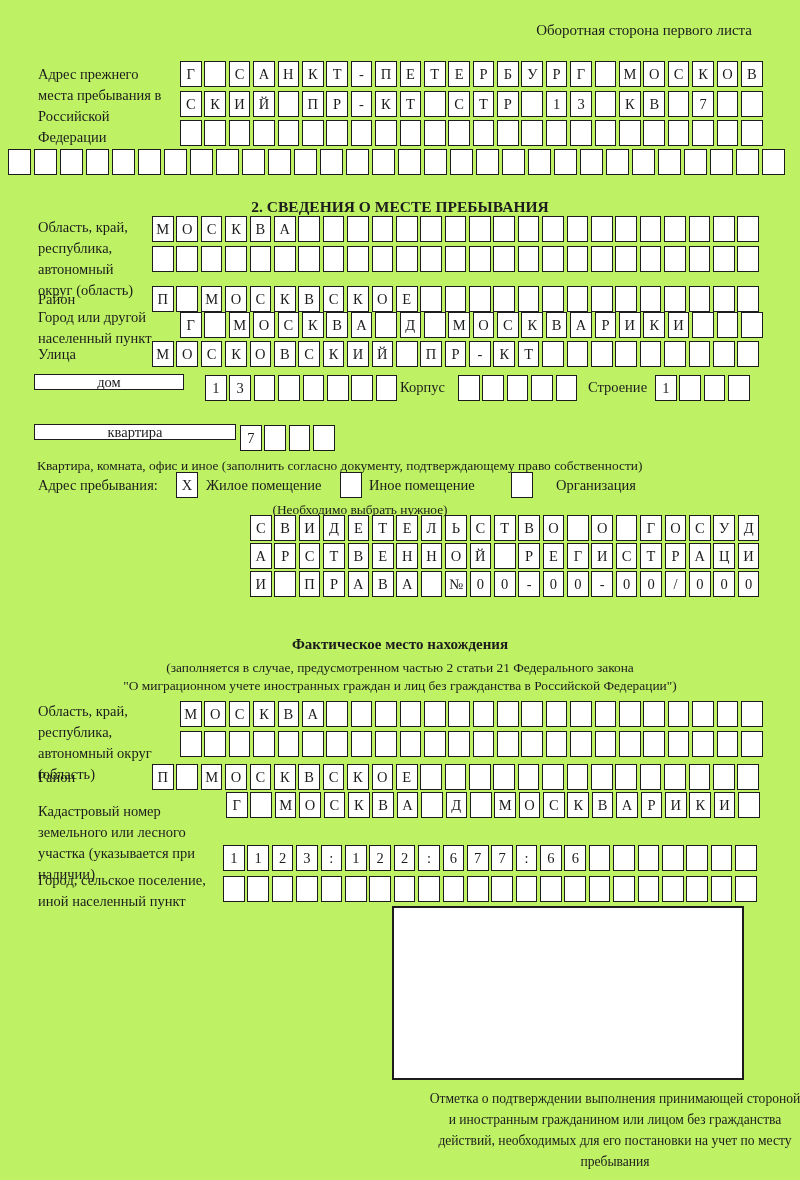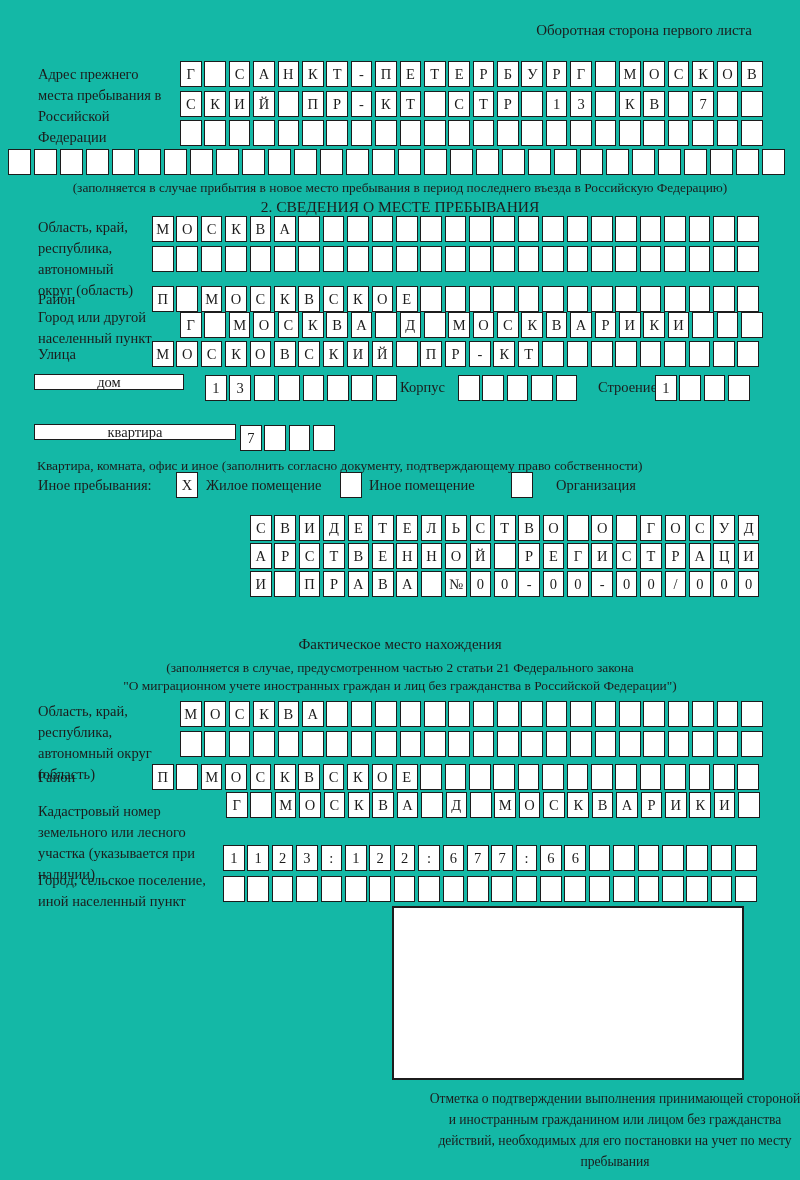--- a/index.html
+++ b/index.html
@@ -1,24 +1,24 @@
 <!DOCTYPE html>
 <html><head>
 <meta charset="utf-8">
 <style>
   html,body { margin:0; padding:0; background:#ffffff; }
   .page {
     position:relative; width:800px; height:1180px; margin:0 auto;
-    background:#14b8a6; color:#1c1c1c;
+    background:#bef264; color:#1c1c1c;
     font-family:"Liberation Serif", serif; overflow:hidden;
   }
   .lbl { position:absolute; font-size:14.5px; line-height:21px; }
   .cap { position:absolute; font-size:13.4px; line-height:17px; }
   .centered { left:0; right:0; text-align:center; }
-  .bold { font-weight:normal; }
+  .bold { font-weight:bold; }
   .corner { position:absolute; top:22px; right:48px; font-size:15px; }
 
   .cg { position:absolute; display:flex; gap:2.8px; }
   .cg .c {
     flex:0 0 auto; width:21.6px; height:26px; box-sizing:border-box;
     border:1.5px solid #1c1c1c; background:#fff;
     display:flex; align-items:center; justify-content:center;
     font-size:14.5px; line-height:1;
   }
   .cg.w .c { width:23.2px; }
@@ -148,21 +148,20 @@
       <div class="c"></div>
       <div class="c"></div>
       <div class="c"></div>
       <div class="c"></div>
       <div class="c"></div>
       <div class="c"></div>
       <div class="c"></div>
       <div class="c"></div>
       <div class="c"></div>
     </div>
-  <div class="cap centered" style="top:179px;">(заполняется в случае прибытия в новое место пребывания в период последнего въезда в Российскую Федерацию)</div>
 
   <div class="lbl bold centered" style="top:196px; font-size:15.5px;">2. СВЕДЕНИЯ О МЕСТЕ ПРЕБЫВАНИЯ</div>
 
   <div class="lbl" style="left:38px; top:217px; width:112px;">Область, край, республика, автономный округ (область)</div>
   <div class="cg" style="left:152px; top:216px;">
       <div class="c">М</div>
       <div class="c">О</div>
       <div class="c">С</div>
       <div class="c">К</div>
       <div class="c">В</div>
@@ -313,44 +312,45 @@
       <div class="c"></div>
     </div>
   <div class="lbl" style="left:400px; top:377px;text-align:center;">Корпус</div>
   <div class="cg" style="left:458px; top:375px;">
       <div class="c"></div>
       <div class="c"></div>
       <div class="c"></div>
       <div class="c"></div>
       <div class="c"></div>
     </div>
-  <div class="lbl" style="left:588px; top:377px;margin-left:10px;">Строение</div>
+  <div class="lbl" style="left:588px; top:377px;">Строение</div>
   <div class="cg" style="left:655px; top:375px;">
       <div class="c">1</div>
       <div class="c"></div>
       <div class="c"></div>
       <div class="c"></div>
     </div>
 
   <div class="boxfield" style="left:34px; top:424px; width:202px;">квартира</div>
   <div class="cg" style="left:240px; top:425px;">
       <div class="c">7</div>
       <div class="c"></div>
       <div class="c"></div>
       <div class="c"></div>
     </div>
   <div class="cap" style="left:37px; top:457px;">Квартира, комната, офис и иное (заполнить согласно документу, подтверждающему право собственности)</div>
 
-  <div class="lbl" style="left:38px; top:475px;">Иное пребывания:</div>
+  <div class="lbl" style="left:38px; top:475px;">Адрес пребывания:</div>
   <div class="chk" style="left:176px; top:472px;">X</div>
   <div class="lbl" style="left:206px; top:475px;">Жилое помещение</div>
   <div class="chk" style="left:340px; top:472px;"></div>
   <div class="lbl" style="left:369px; top:475px;">Иное помещение</div>
   <div class="chk" style="left:511px; top:472px;"></div>
   <div class="lbl" style="left:556px; top:475px;">Организация</div>
+  <div class="cap" style="left:195px; top:501px; width:330px; text-align:center;">(Необходимо выбрать нужное)</div>
 
   <div class="cg" style="left:250px; top:515px;">
       <div class="c">С</div>
       <div class="c">В</div>
       <div class="c">И</div>
       <div class="c">Д</div>
       <div class="c">Е</div>
       <div class="c">Т</div>
       <div class="c">Е</div>
       <div class="c">Л</div>

